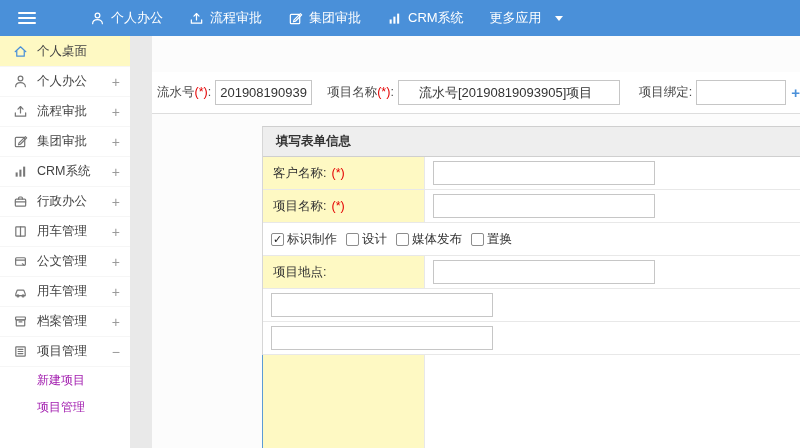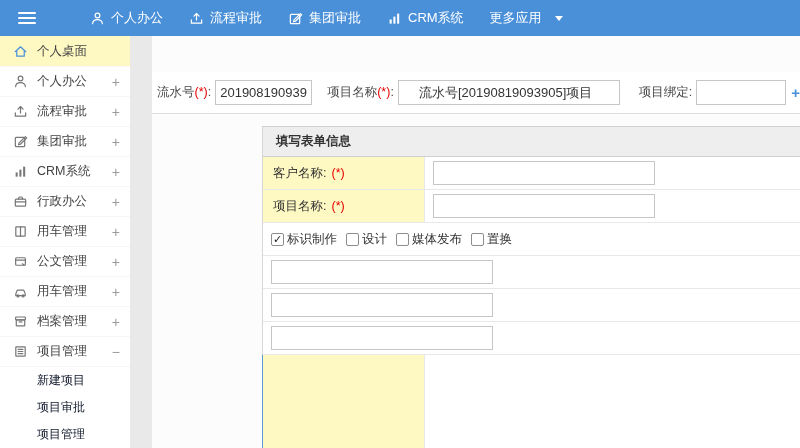--- a/index.html
+++ b/index.html
@@ -19,21 +19,21 @@
   
   .body-row { flex:1; display:flex; min-height:0; }
   .sidebar { width:130px; background:#fff; flex:0 0 130px; overflow:hidden; }
   .sb-item { height:30px; display:flex; align-items:center; padding-left:12px; position:relative;
              font-size:12.5px; color:#444; cursor:pointer; border-bottom:1px solid #f6f6f6; }
   .sb-item.active { background:#fef9c3; height:31px; }
   .sb-icon { width:16px; height:16px; margin-right:9px; display:flex; align-items:center; justify-content:center; color:#777; }
   .sb-item.active .sb-icon { color:#4a90d9; }
   .sb-exp { position:absolute; right:10px; color:#9a9a9a; font-size:14px; line-height:1; cursor:pointer; }
   .sb-sub { }
-  .sb-sub-item { height:27px; display:flex; align-items:center; padding-left:37px; font-size:12px; color:#0f172a; cursor:pointer; }
+  .sb-sub-item { height:27px; display:flex; align-items:center; padding-left:37px; font-size:12px; color:#a21caf; cursor:pointer; }
 
   .gutter { width:22px; background:#e9e9e9; flex:0 0 22px; }
 
   
   .main { flex:1; display:flex; flex-direction:column; min-width:0; background:#fcfcfc; }
   .topbar { height:42px; flex:0 0 42px; background:#fff; border-bottom:1px solid #ddd;
             display:flex; align-items:center; padding-left:5px; white-space:nowrap;margin-top:36px; }
   .tb-label { font-size:12.5px; color:#4a4a4a; margin-right:4px; }
   .req { color:#e40000; }
   .tb-input { height:25px; border:1px solid #c6c6c6; background:#fff; font-size:13px; color:#333;
@@ -232,21 +232,20 @@
             <svg width="15" height="15" viewBox="0 0 16 16" fill="none" stroke="currentColor" stroke-width="1.3" stroke-linecap="round" stroke-linejoin="round">
               <rect x="3" y="3" width="10" height="10" rx="0.5"></rect>
               <path d="M5.5 5.8h5M5.5 8h5M5.5 10.2h5"></path>
             </svg>
           </span>
           <span>项目管理</span>
           <span class="sb-exp">−</span>
         </div>
         <div class="sb-sub">
           <div class="sb-sub-item">新建项目</div>
-          <div class="sb-sub-item">项目审批</div>
           <div class="sb-sub-item">项目管理</div>
         </div>
       </aside>
     <div class="gutter"></div>
 
     <main class="main">
 
       <div class="topbar">
         <span class="tb-label"><span>流水号</span><span class="req">(*)</span><span>:</span></span>
         <input class="tb-input" style="width: 97px;" value="20190819093905">
@@ -293,20 +292,23 @@
                     <span class="cb-box"></span>
                     <span>媒体发布</span>
                   </span>
                   <span class="cb-opt">
                     <span class="cb-box"></span>
                     <span>置换</span>
                   </span>
                 </div>
               </div>
               <div class="ft-row">
+                <div class="ft-label">
+                  <span>项目地点:</span>
+                </div>
                 <div class="ft-value">
                   <input class="ft-input" style="">
                 </div>
               </div>
               <div class="ft-row">
                 <div class="ft-value">
                   <input class="ft-input" style="">
                 </div>
               </div>
               <div class="ft-row">

